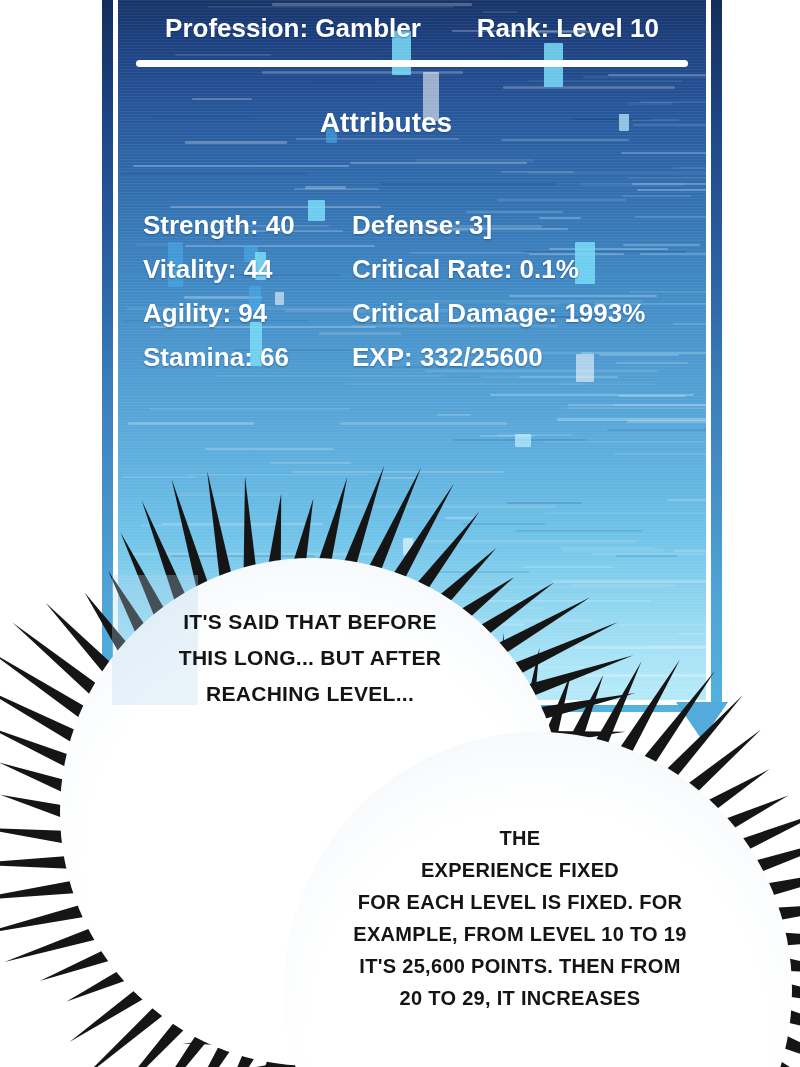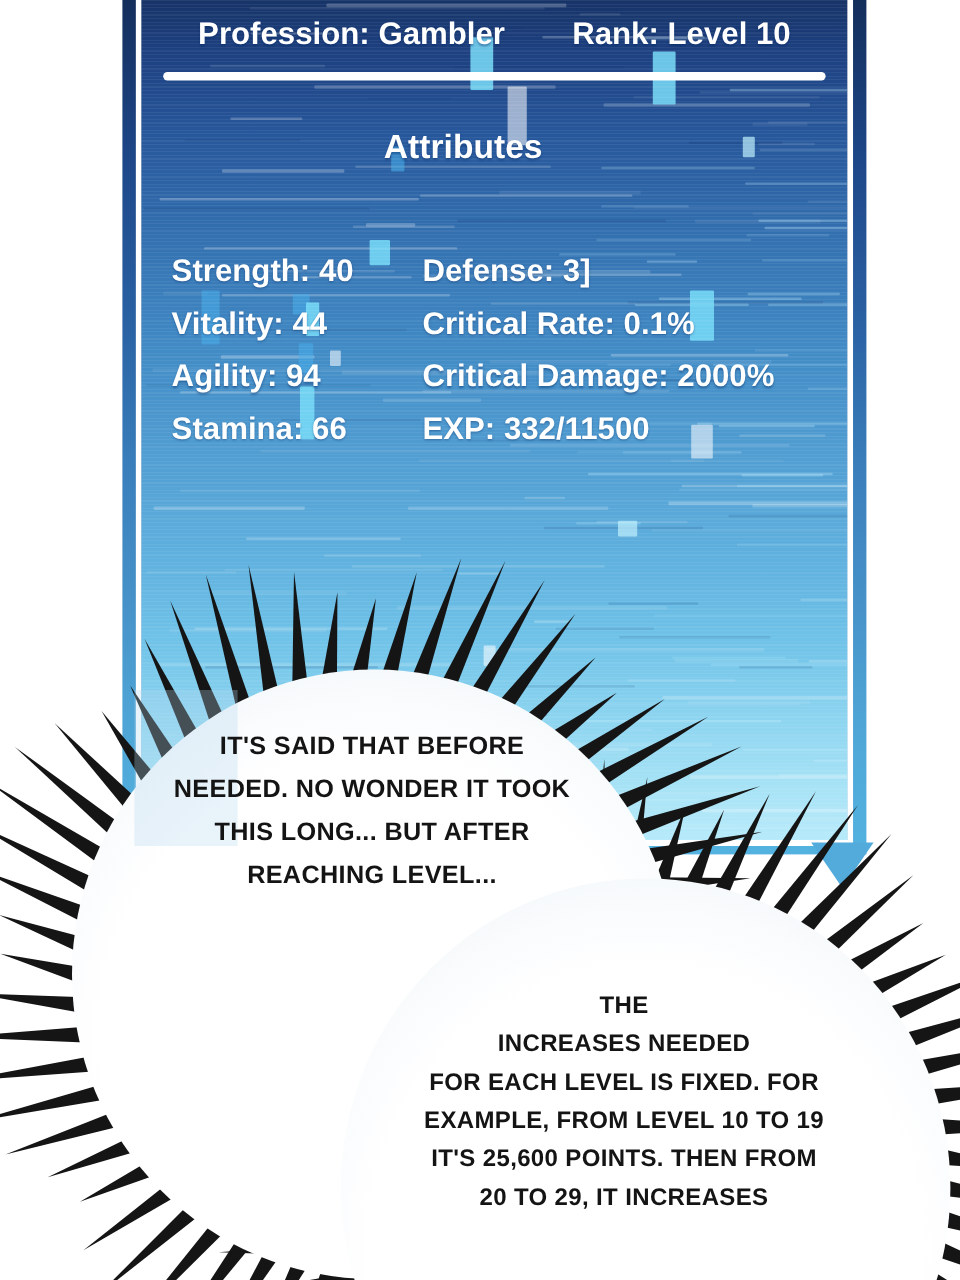--- a/index.html
+++ b/index.html
@@ -233,22 +233,22 @@
     <div class="attr-title">Attributes</div>
     <div class="stats-col stats-left">
       <div>Strength: 40</div>
       <div>Vitality: 44</div>
       <div>Agility: 94</div>
       <div>Stamina: 66</div>
     </div>
     <div class="stats-col stats-right">
       <div>Defense: 3]</div>
       <div>Critical Rate: 0.1%</div>
-      <div>Critical Damage: 2000%</div>
-      <div>EXP: 332/11500</div>
+      <div>Critical Damage: 1993%</div>
+      <div>EXP: 332/25600</div>
     </div>
   </div>
 </div>
 <div class="panel-tail"></div>
 
 <svg id="bursts" width="800" height="1067" viewBox="0 0 800 1067">
   <defs>
     <radialGradient id="bubbleGrad" cx="50%" cy="60%" r="75%">
       <stop offset="60%" stop-color="#ffffff"></stop>
       <stop offset="100%" stop-color="#eef4f8"></stop>
@@ -382,25 +382,24 @@
       <polygon points="781.5,932.4 784.1,945.4 877.3,938.9" fill="#151515"></polygon>
       <polygon points="786.0,957.7 787.3,970.9 858.6,974.9" fill="#151515"></polygon>
     </g>
   <ellipse id="fill1" cx="312" cy="812" rx="252" ry="254" fill="url(#bubbleGrad)"></ellipse>
   <ellipse id="fill2" cx="538" cy="990" rx="254" ry="258" fill="url(#bubbleGrad)"></ellipse>
   <rect x="112" y="575" width="86" height="130" fill="rgba(180,215,238,0.30)"></rect>
 </svg>
 
 <div class="bubble-text bubble-text-1">
   <div>IT'S SAID THAT BEFORE</div>
-  <div>NEEDED. NO WONDER IT TOOK</div>
   <div>THIS LONG... BUT AFTER</div>
   <div>REACHING LEVEL...</div>
 </div>
 
 <div class="bubble-text bubble-text-2">
   <div>THE</div>
-  <div>INCREASES NEEDED</div>
+  <div>EXPERIENCE FIXED</div>
   <div>FOR EACH LEVEL IS FIXED. FOR</div>
   <div>EXAMPLE, FROM LEVEL 10 TO 19</div>
   <div>IT'S 25,600 POINTS. THEN FROM</div>
   <div>20 TO 29, IT INCREASES</div>
 </div>
 
 </body></html>

